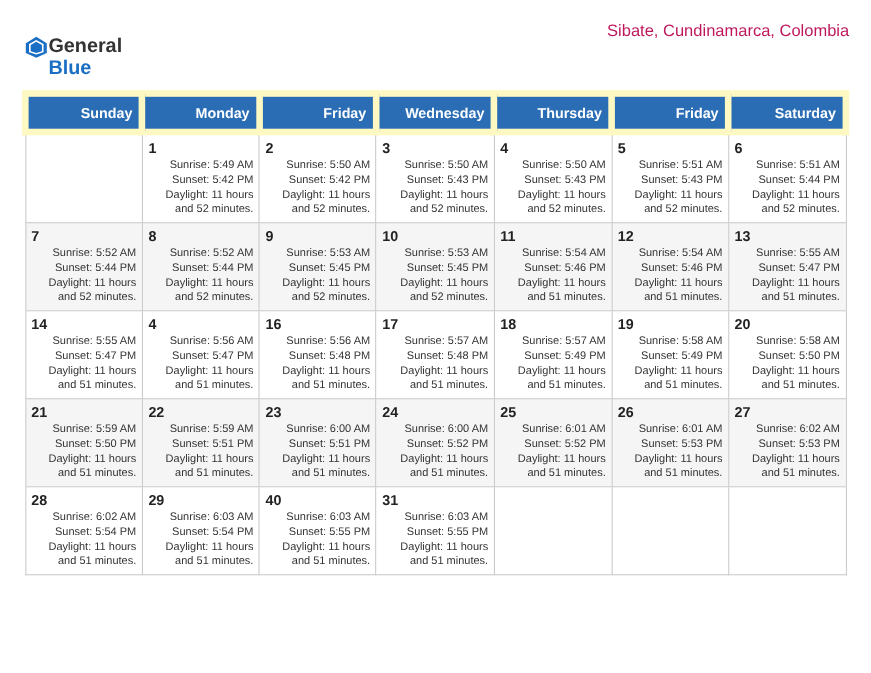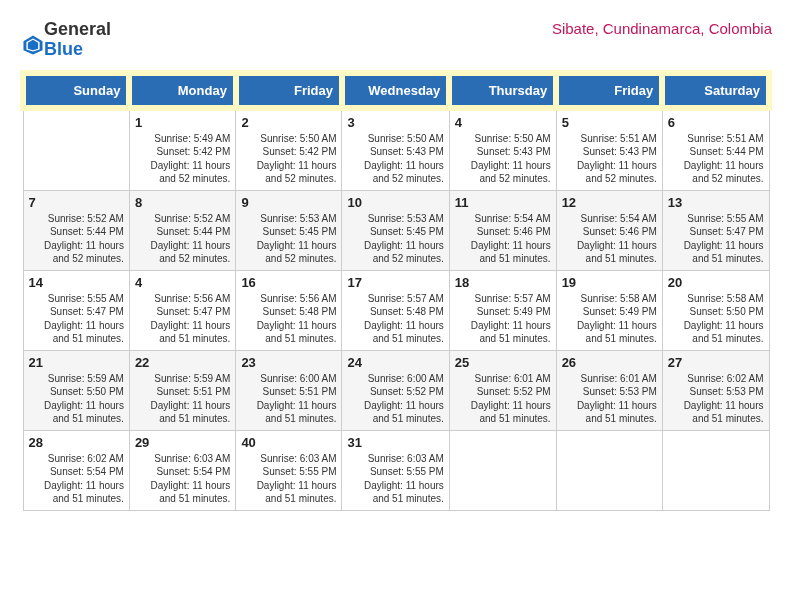--- a/index.html
+++ b/index.html
@@ -11,21 +11,22 @@
       padding: 20px;
     }
     .header-section {
       display: flex;
       justify-content: space-between;
       align-items: flex-start;
       margin-bottom: 10px;
     }
     .logo {
       display: flex;
-      align-items: flex-end;
+      align-items: flex-start;
+      margin-top: 12px;
     }
     .logo-text {
       font-size: 18px;
       font-weight: bold;
       line-height: 1.1;
     }
     .logo-general { color: #333; }
     .logo-blue { color: #1a6fc4; }
     .logo-icon {
       width: 22px;

